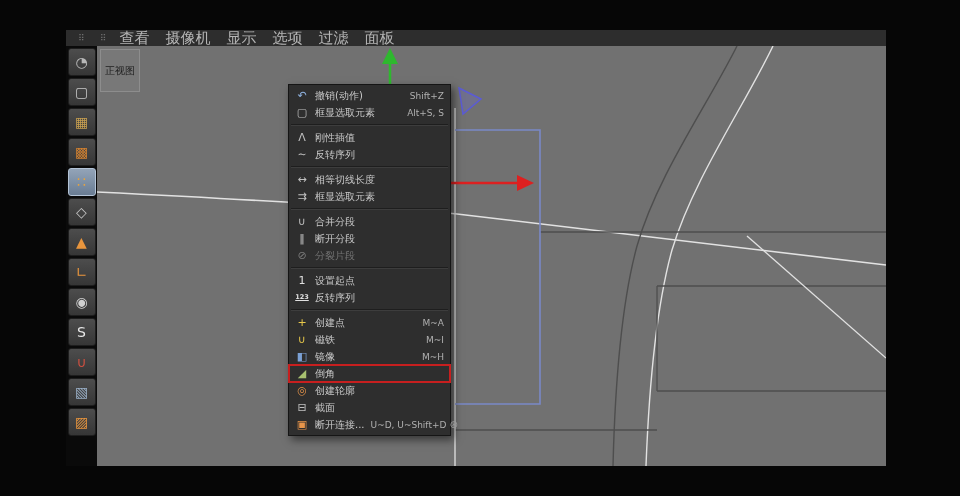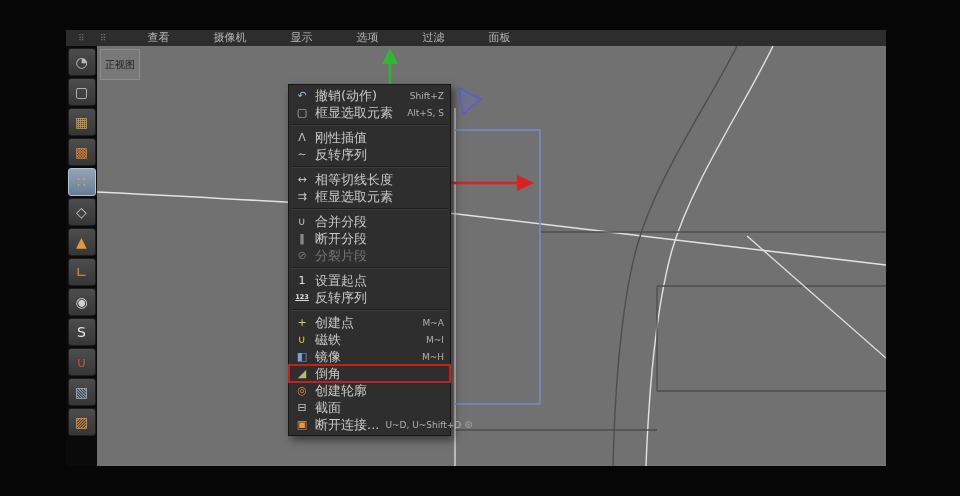--- a/index.html
+++ b/index.html
@@ -4,42 +4,42 @@
 <style>
   html,body{margin:0;padding:0;background:#000;}
   .stage{position:relative;width:960px;height:496px;background:#060606;overflow:hidden;
          font-family:"DejaVu Sans",sans-serif;-webkit-font-smoothing:antialiased;}
   
   .corner{position:absolute;left:66px;top:30px;width:31px;height:16px;background:#2d2d2d;
           color:#6f6f6f;font-size:9px;display:flex;align-items:center;justify-content:center;}
   .menubar{position:absolute;left:97px;top:30px;width:789px;height:16px;background:#2d2d2d;
            display:flex;align-items:center;}
   .mb-grip{color:#6f6f6f;font-size:9px;padding:0 5px 0 3px;}
-  .mb-item{color:#b5b5b5;font-size:11px;line-height:16px;padding:0 8px;cursor:default;margin-left:28px;}
+  .mb-item{color:#b5b5b5;font-size:15px;line-height:16px;padding:0 8px;cursor:default;}
   
   .sidebar{position:absolute;left:66px;top:46px;width:31px;height:420px;background:#0a0a0a;
            display:flex;flex-direction:column;align-items:center;padding-top:2px;gap:2px;box-sizing:border-box;}
   .tool{width:28px;height:28px;flex:0 0 28px;background:linear-gradient(#4d4d4d,#363636);
         border:1px solid #1e1e1e;border-radius:3px;display:flex;align-items:center;justify-content:center;
         font-size:14px;box-sizing:border-box;}
   .tool.selected{background:linear-gradient(#93a4b8,#697c93);border-color:#b3c3d6;}
   .tool span{line-height:1;}
   
   .viewport{position:absolute;left:97px;top:46px;width:789px;height:420px;background:#717171;overflow:hidden;}
   .vp-art{position:absolute;left:0;top:0;}
   .view-label{position:absolute;left:3px;top:3px;font-size:10px;color:#1d1d1d;line-height:13px;
-              padding:8px 4px;border:1px solid #8d8d8d;background:rgba(255,255,255,0.05);}
+              padding:14px 4px;border:1px solid #8d8d8d;background:rgba(255,255,255,0.05);}
   
   .context-menu{position:absolute;left:288px;top:84px;width:163px;background:#2e2e2e;
                 border:1px solid #151515;box-shadow:3px 4px 8px rgba(0,0,0,0.5);
                 padding:2px 0;box-sizing:border-box;}
   .mrow{display:flex;align-items:center;height:17px;padding:0 6px 0 4px;white-space:nowrap;}
   .micon{flex:0 0 18px;width:18px;text-align:center;font-size:11px;margin-right:4px;line-height:1;}
   .micon.small{font-size:6.5px;font-weight:bold;}
-  .mlabel{font-size:13px;color:#c9c9c9;}
+  .mlabel{font-size:10px;color:#c9c9c9;}
   .mrow.disabled .mlabel{color:#747474;}
   .mshort{margin-left:auto;font-size:9px;color:#b0b0b0;padding-left:6px;text-align:center;}
   .mgear{font-size:10px;color:#9c9c9c;margin-left:3px;}
   .msep{height:1px;background:#1e1e1e;border-bottom:1px solid #3d3d3d;margin:3px 2px;}
   .mrow.highlighted{outline:2px solid var(--hl,#c22);outline-offset:-1px;}
 </style>
 </head>
 <body>
 
 <div class="stage">

